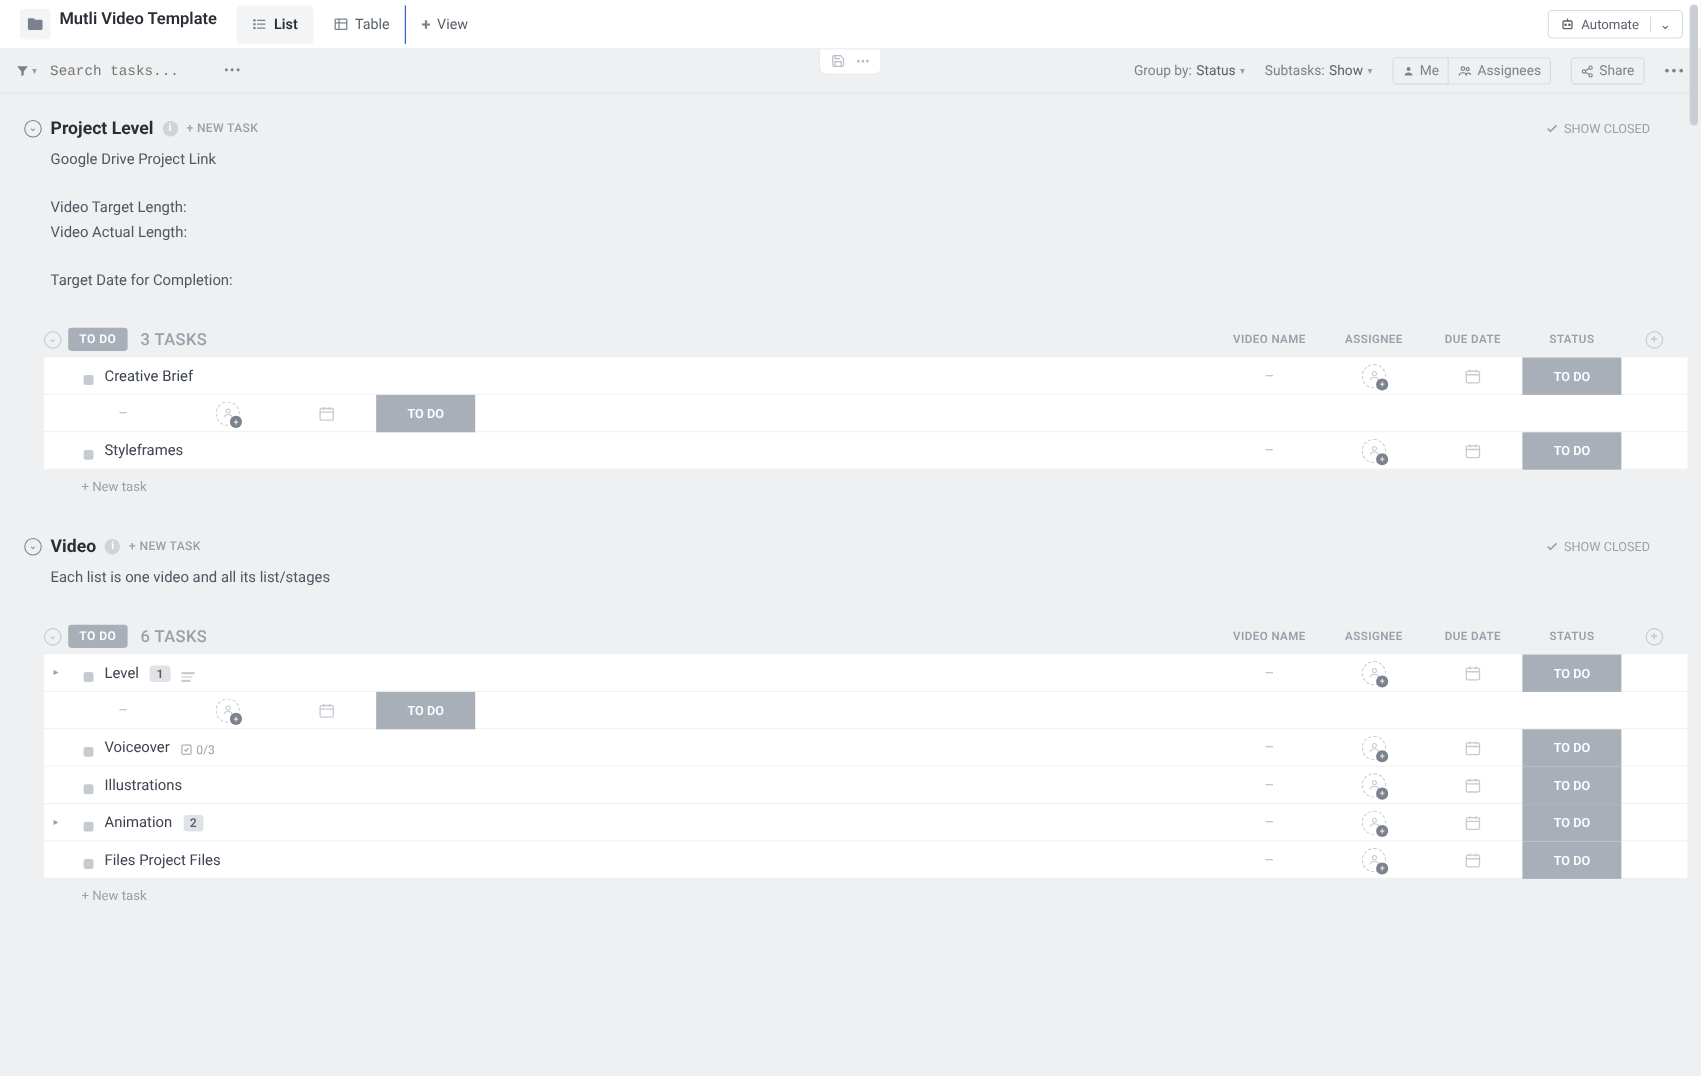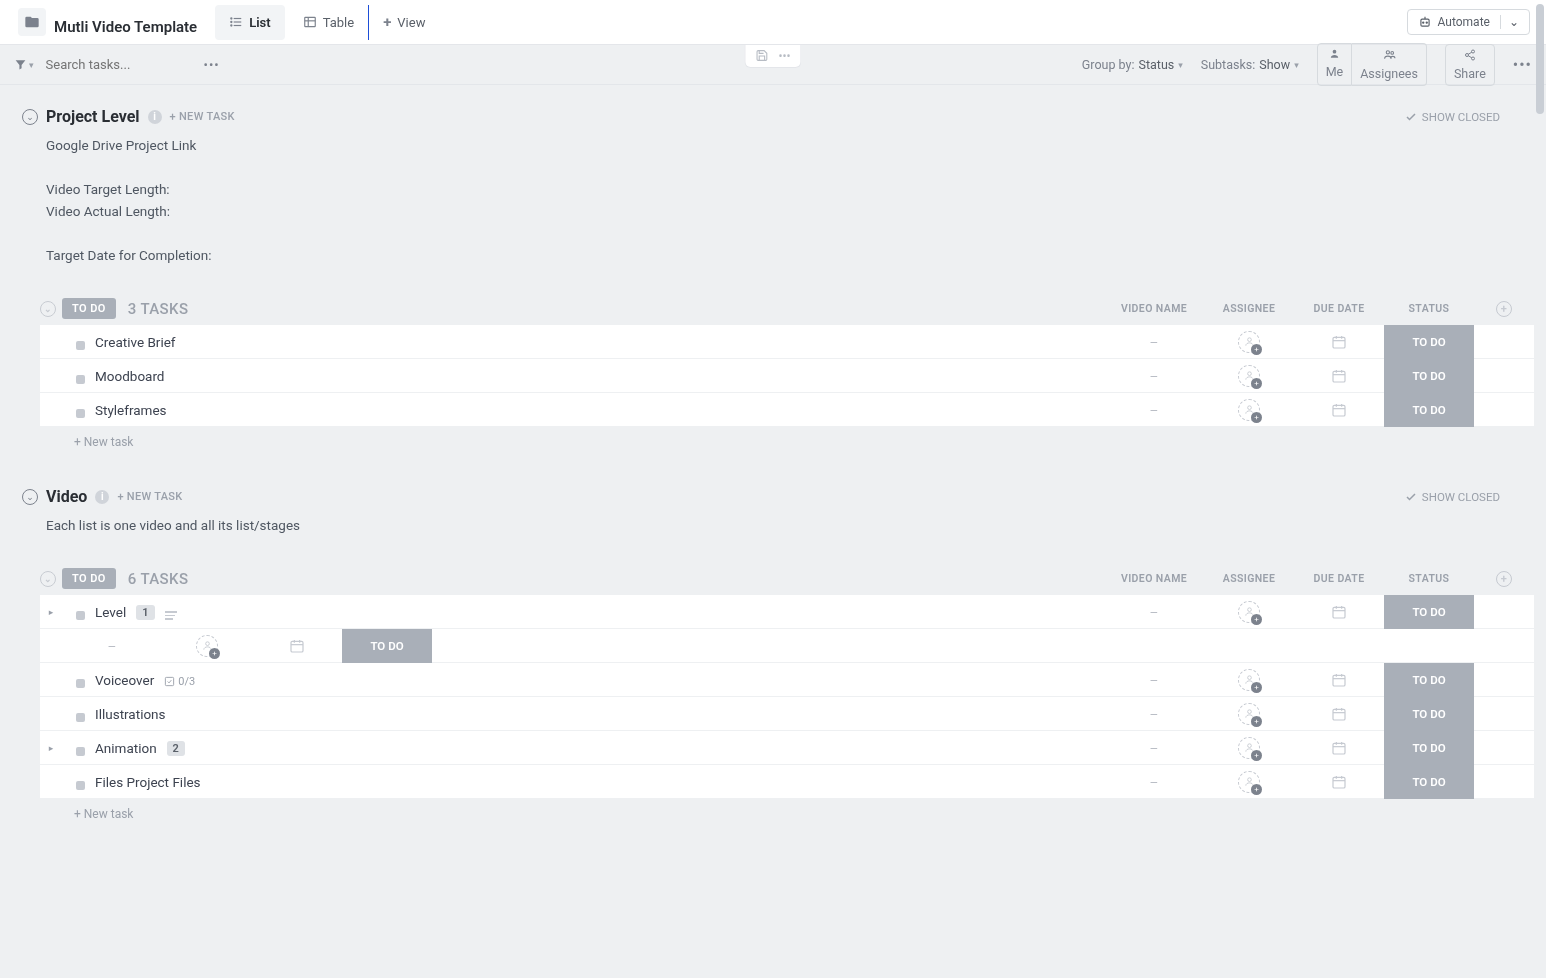--- a/index.html
+++ b/index.html
@@ -1,35 +1,35 @@
 <!DOCTYPE html>
 <html><head>
 <meta charset="utf-8">
 <style>
   * { box-sizing: border-box; margin: 0; padding: 0; font-family: -apple-system, BlinkMacSystemFont, "Segoe UI", Roboto, Helvetica, Arial, sans-serif; }
   body { background:#eef0f2; color:#333; font-size:13px; }
   .topbar { height:45px; background:#fff; border-bottom:1px solid #e4e6ea; display:flex; align-items:center; padding:0 8px; }
-  .crumb { display:flex; align-items:flex-end; gap:8px; padding:6px 10px; border-radius:4px; }
+  .crumb { display:flex; align-items:flex-start; gap:8px; padding:6px 10px; border-radius:4px; }
   .folder-icon-box { width:28px; height:28px; background:#f2f4f6; border-radius:4px; display:flex; align-items:center; justify-content:center; color:#7c828d; }
   .crumb-title { font-weight:600; font-size:15px; color:#2a2e34; }
   .tabs { display:flex; align-items:center; margin-left:8px; }
   .tab { display:flex; align-items:center; gap:6px; padding:10px 14px; color:#5a6069; font-size:13px; cursor:pointer; border-right:1px solid #1d4ed8; }
   .tab.active { background:#f2f4f6; border-radius:4px; font-weight:600; color:#2a2e34; border-right:none; margin-right:4px;}
   .tab svg, .tab .plus { color:#7c828d; }
   .top-right { margin-left:auto; display:flex; align-items:center; gap:8px; padding-right:8px;}
   .btn-outline { border:1px solid #d6dade; background:#fff; border-radius:4px; padding:5px 10px; display:flex; align-items:center; gap:6px; color:#5a6069; cursor:pointer; font-size:12px;}
   .btn-outline .chev { border-left:1px solid #d6dade; padding-left:8px; margin-left:4px;}
   
   .toolbar { height:40px; display:flex; align-items:center; padding:0 14px; border-bottom:1px solid #e3e6ea; position:relative;}
   .filter-icon { color:#7c828d; margin-right:4px; display:flex; align-items:center; gap:2px;}
-  .search-input { border:none; background:transparent; outline:none; font-size:13px; color:#7c828d; padding:4px 8px; width:160px;}
+  .search-input { border:none; background:transparent; outline:none; font-size:13px; color:#7c828d; padding:4px 8px; width:160px;font-family:Liberation Mono, monospace;}
   .dots { color:#7c828d; letter-spacing:1px; cursor:pointer; padding:0 6px;}
   .center-pill { position:absolute; left:50%; top:0; transform:translateX(-50%); background:#fff; border:1px solid #e4e6ea; border-top:none; border-radius:0 0 6px 6px; padding:4px 10px; display:flex; gap:10px; color:#b7bcc4; font-size:12px;}
   .toolbar-right { margin-left:auto; display:flex; align-items:center; gap:18px; color:#7c828d; font-size:12.5px;}
-  .tb-chip { border:1px solid #d6dade; border-radius:4px; padding:4px 8px; display:flex; align-items:center; gap:5px; cursor:pointer;flex-direction:column; }
+  .tb-chip { border:1px solid #d6dade; border-radius:4px; padding:4px 8px; display:flex; align-items:center; gap:5px; cursor:pointer; }
   .tb-link { display:flex; align-items:center; gap:4px; cursor:pointer;}
   .caret { font-size:9px; color:#9aa0aa; }
   
   .content { padding:18px 12px 40px 12px; }
   .section-head { display:flex; align-items:center; gap:8px; padding:4px 10px; }
   .circle-chevron { width:16px; height:16px; border:1.5px solid #7c828d; border-radius:50%; display:flex; align-items:center; justify-content:center; font-size:9px; color:#7c828d; cursor:pointer;}
   .section-title { font-weight:700; font-size:16px; color:#2a2e34; }
   .info-dot { width:14px; height:14px; border-radius:50%; background:#d0d4da; color:#fff; font-size:10px; font-weight:700; display:flex; align-items:center; justify-content:center;}
   .new-task-link { color:#9aa0aa; font-size:11px; font-weight:500; cursor:pointer; letter-spacing:.3px;}
   .show-closed { margin-left:auto; color:#9aa0aa; font-size:11.5px; display:flex; align-items:center; gap:5px; cursor:pointer; padding-right:24px;}
@@ -248,25 +248,20 @@
             <line x1="3" y1="10" x2="21" y2="10"></line>
             <line x1="8" y1="3" x2="8" y2="7"></line>
             <line x1="16" y1="3" x2="16" y2="7"></line>
           </svg>
       </div>
       <div class="status-cell col-status">TO DO</div>
       <div class="cell col-add"></div>
       </div>
       <div class="row">
       <div class="cell-expand"></div>
-      <div class="cell-name">
-        <span class="status-sq"></span>
-        <span class="task-title">Moodboard</span>
-
-      </div>
       <div class="cell col-vname">
           <span class="dash">–</span>
         </div>
       <div class="cell col-assign">
         <div class="assignee-circ">
           <svg width="11" height="11" viewBox="0 0 24 24" fill="none" stroke="currentColor" stroke-width="2">
               <circle cx="12" cy="8" r="4"></circle>
               <path d="M4 21c0-4 4-6 8-6s8 2 8 6"></path>
             </svg>
           <span class="assignee-plus">+</span>

